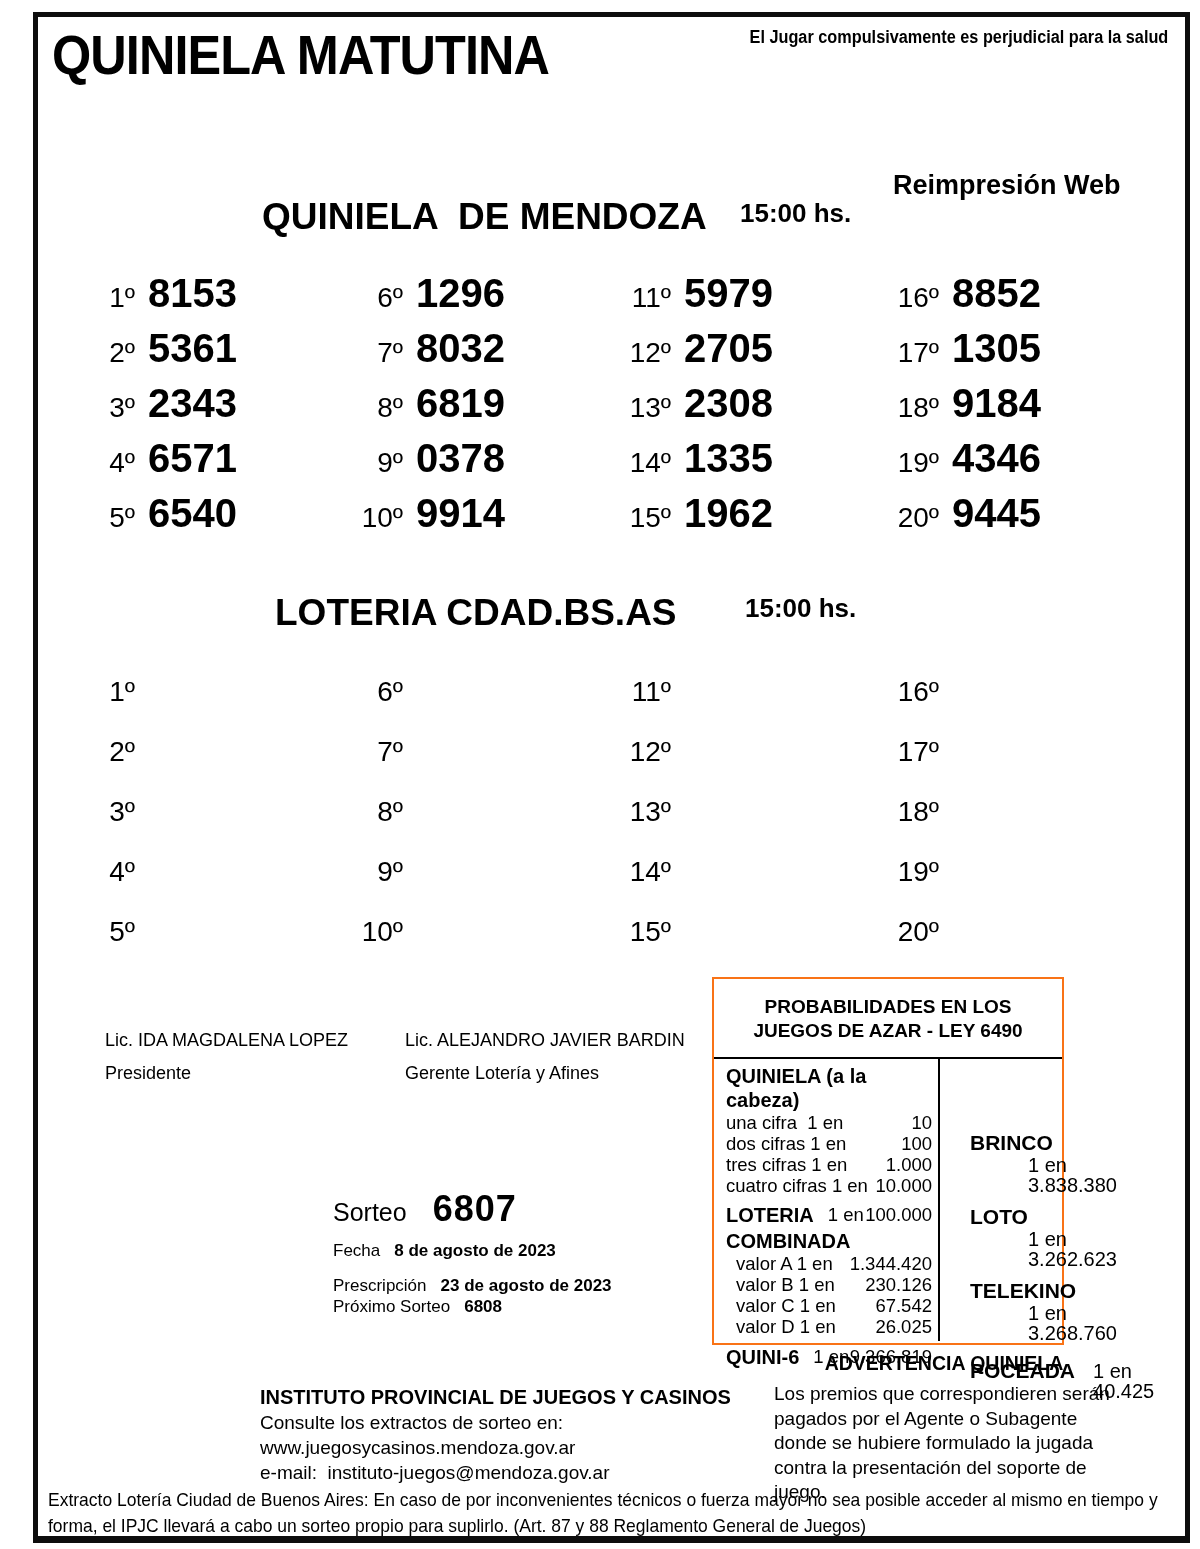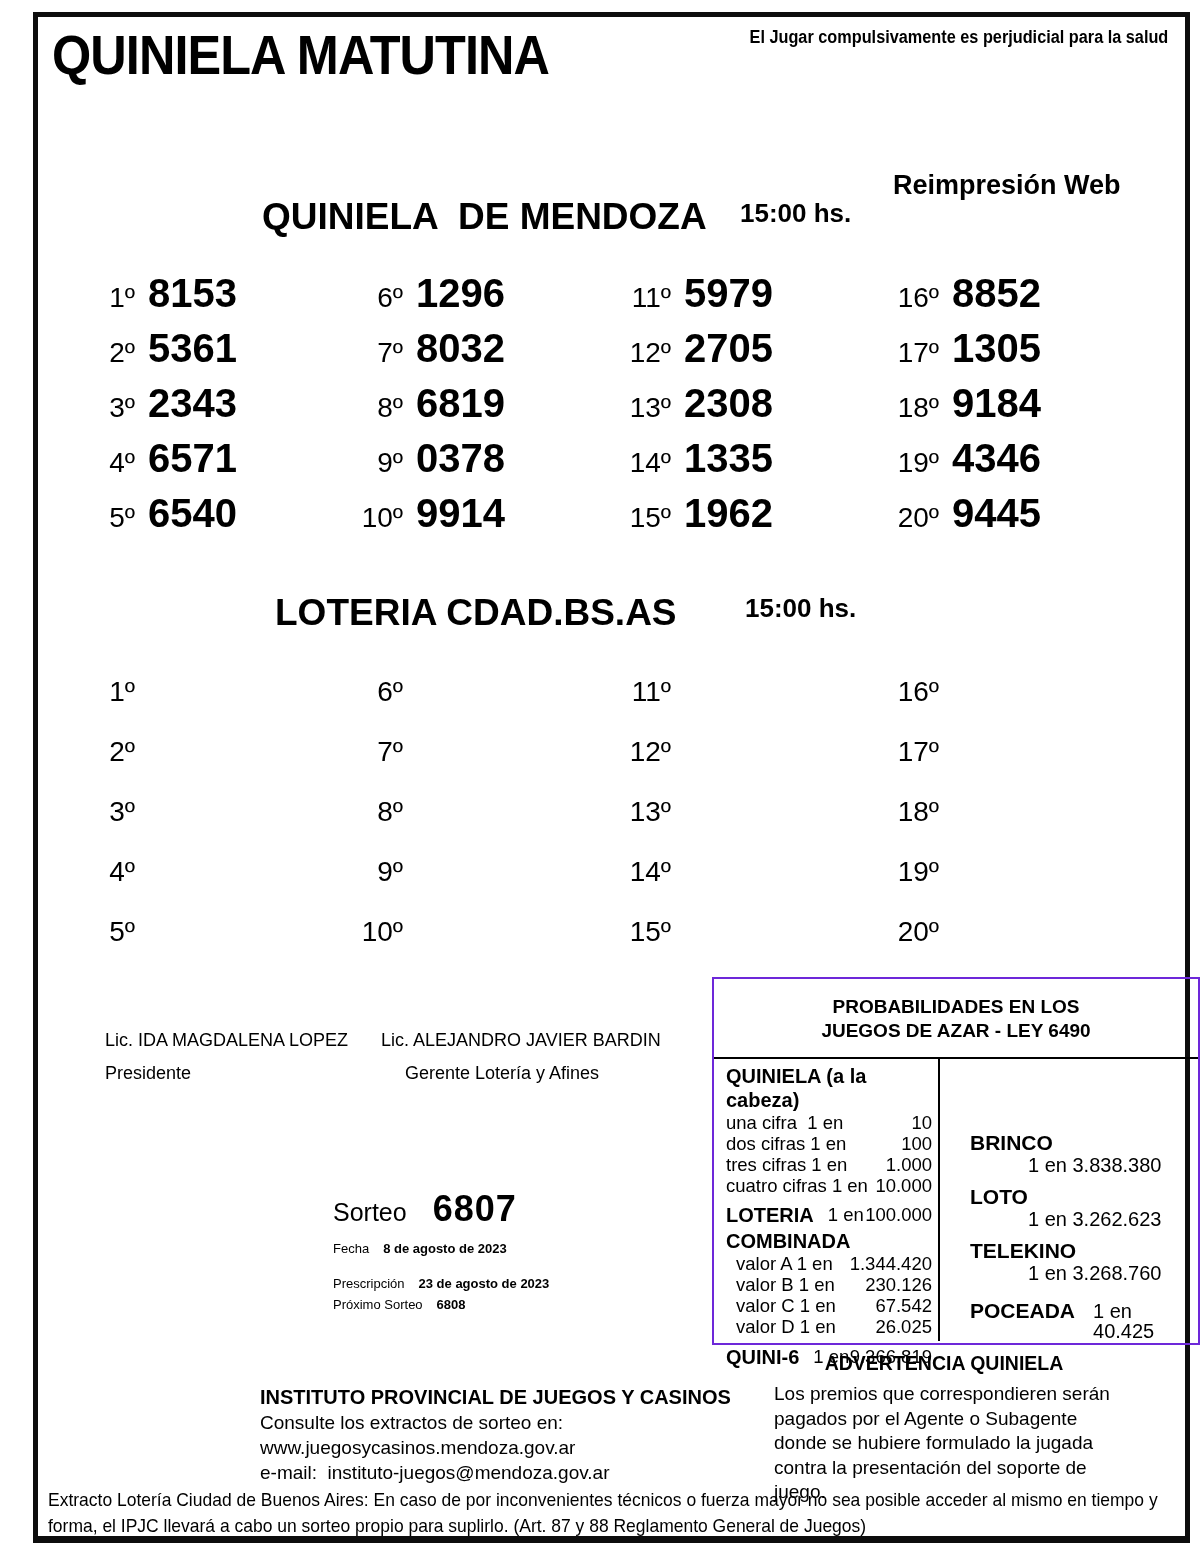--- a/index.html
+++ b/index.html
@@ -38,26 +38,26 @@
     left:50px; top:676px; display:grid; grid-auto-flow:column;
     grid-template-rows:repeat(5,60px); grid-template-columns:repeat(4,268px);
   }
 
   .sig-name { font-size:18px; }
   .sig-role { font-size:18px; }
 
   .sorteo-row { display:flex; align-items:baseline; }
   .sorteo-label { font-size:25px; }
   .sorteo-number { font-size:36px; font-weight:bold; margin-left:26px; letter-spacing:1px; }
-  .draw-row { display:flex; align-items:baseline; font-size:13px;justify-content:space-between; }
+  .draw-row { display:flex; align-items:baseline; font-size:17px;justify-content:space-between; }
   .draw-row .value { font-weight:bold; margin-left:14px; }
 
   .prob-box {
-    left:712px; top:977px; width:488px; height:368px;
-    border:2px solid #6d28d9; box-sizing:border-box;
+    left:712px; top:977px; width:352px; height:368px;
+    border:2px solid #f97316; box-sizing:border-box;
   }
   .prob-header {
     height:80px; border-bottom:2px solid #000; box-sizing:border-box;
     text-align:center; padding-top:16px;
   }
   .prob-header div { font-size:19px; font-weight:bold; line-height:24px; }
   .prob-body { display:flex; height:282px; }
   .prob-left {
     width:226px; flex:none; border-right:2px solid #000; box-sizing:border-box;
     padding:5px 6px 0 12px; font-size:18.5px;
@@ -245,21 +245,21 @@
     <div class="cell">
         <span class="pos" data-bind="bsas.positions.18">19º</span>
       </div>
     <div class="cell">
         <span class="pos" data-bind="bsas.positions.19">20º</span>
       </div>
   </div>
 
   <div class="abs sig-name" style="left:105px; top:1030px;" data-bind="signatures.0.name">Lic. IDA MAGDALENA LOPEZ</div>
   <div class="abs sig-role" style="left:105px; top:1063px;" data-bind="signatures.0.role">Presidente</div>
-  <div class="abs sig-name" style="left:381px; top:1030px;" data-bind="signatures.1.name">Lic. ALEJANDRO JAVIER BARDIN</div>
+  <div class="abs sig-name" style="left:405px; top:1030px;" data-bind="signatures.1.name">Lic. ALEJANDRO JAVIER BARDIN</div>
   <div class="abs sig-role" style="left:405px; top:1063px;" data-bind="signatures.1.role">Gerente Lotería y Afines</div>
 
   <div class="abs sorteo-row" style="left:333px; top:1188px;">
     <span class="sorteo-label" data-bind="draw.sorteo_label">Sorteo</span>
     <span class="sorteo-number" data-bind="draw.sorteo_number">6807</span>
   </div>
   <div class="abs draw-row" style="left:333px; top:1241px;">
     <span data-bind="draw.fecha_label">Fecha</span>
     <span class="value" data-bind="draw.fecha_value">8 de agosto de 2023</span>
   </div>

